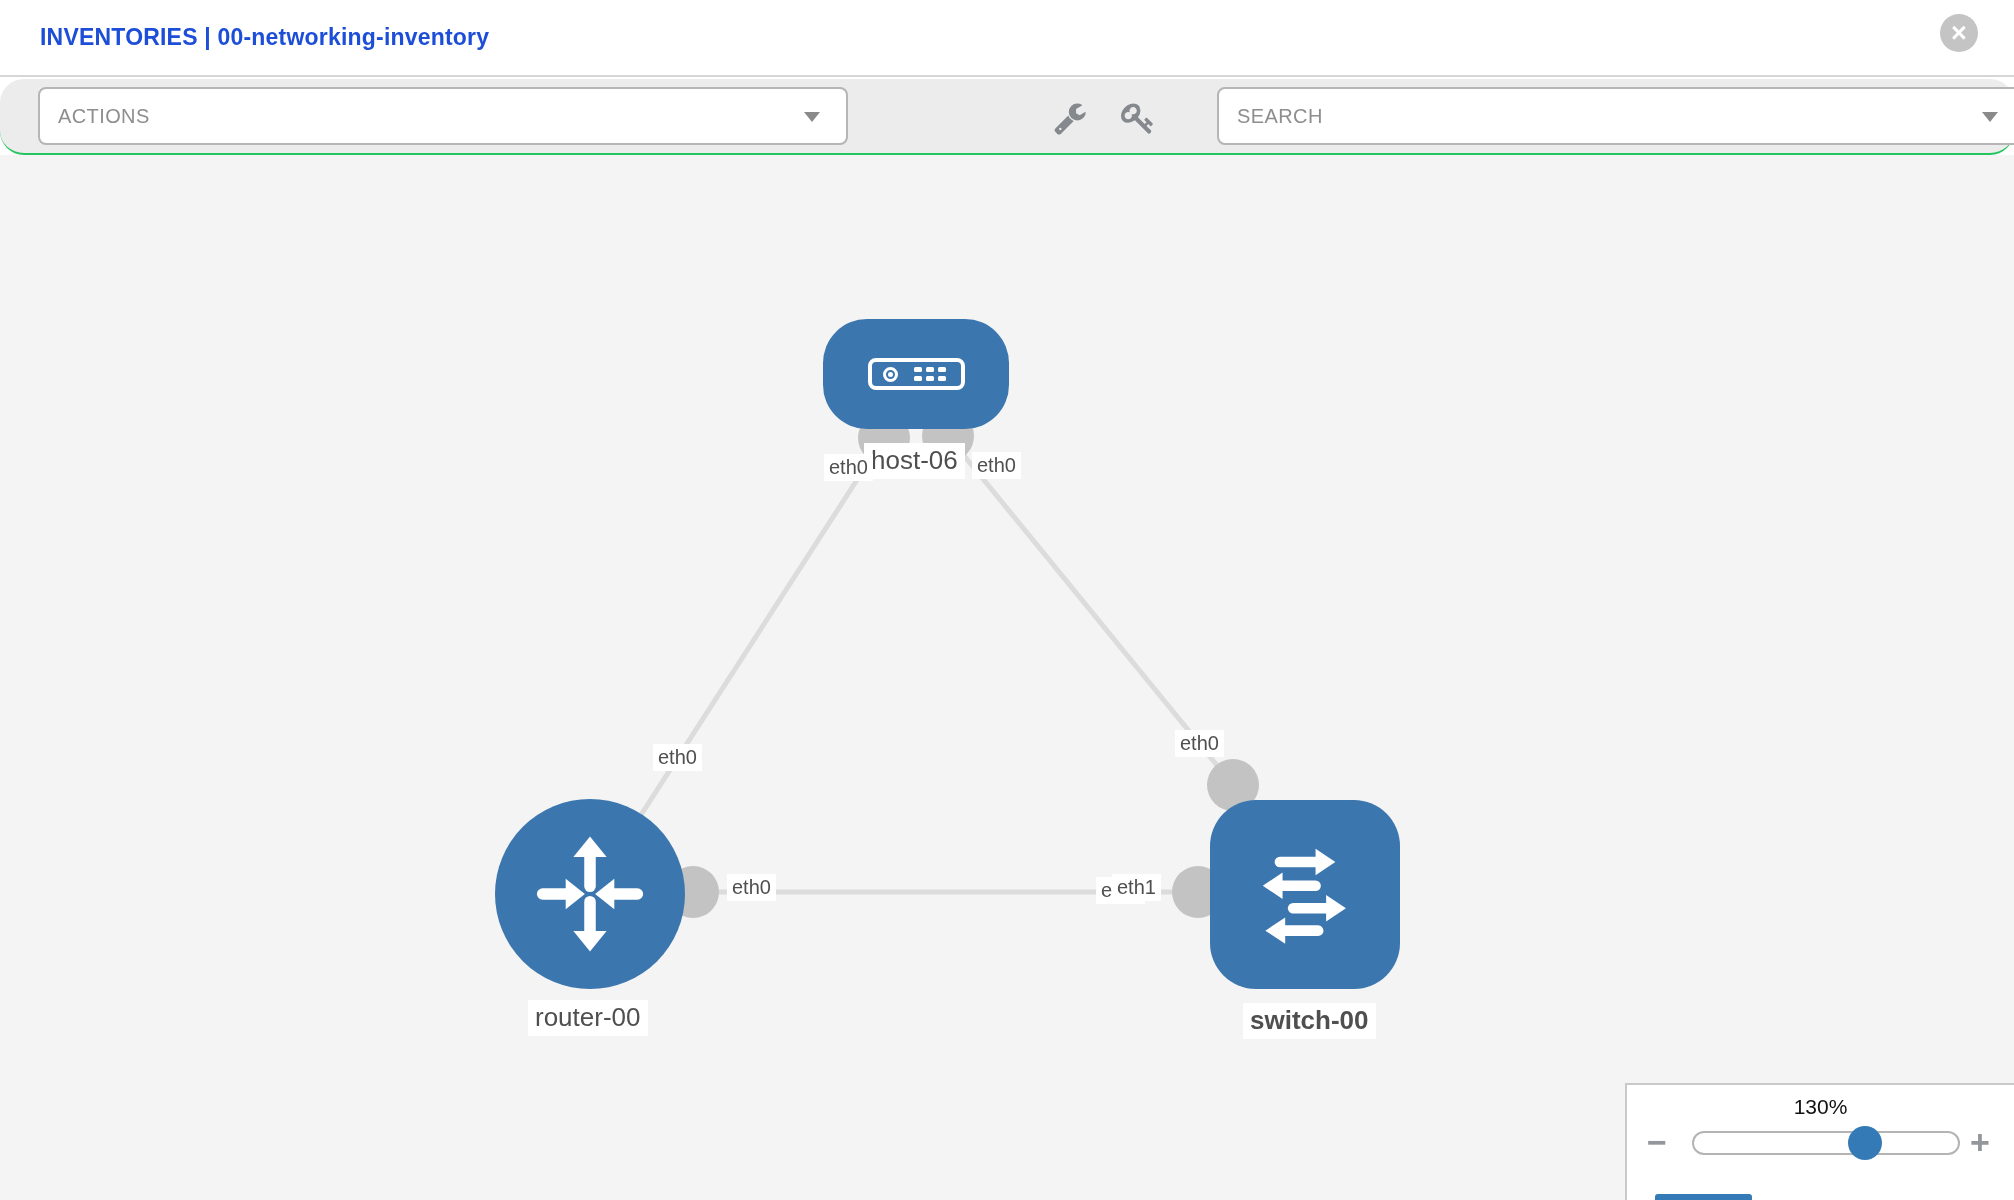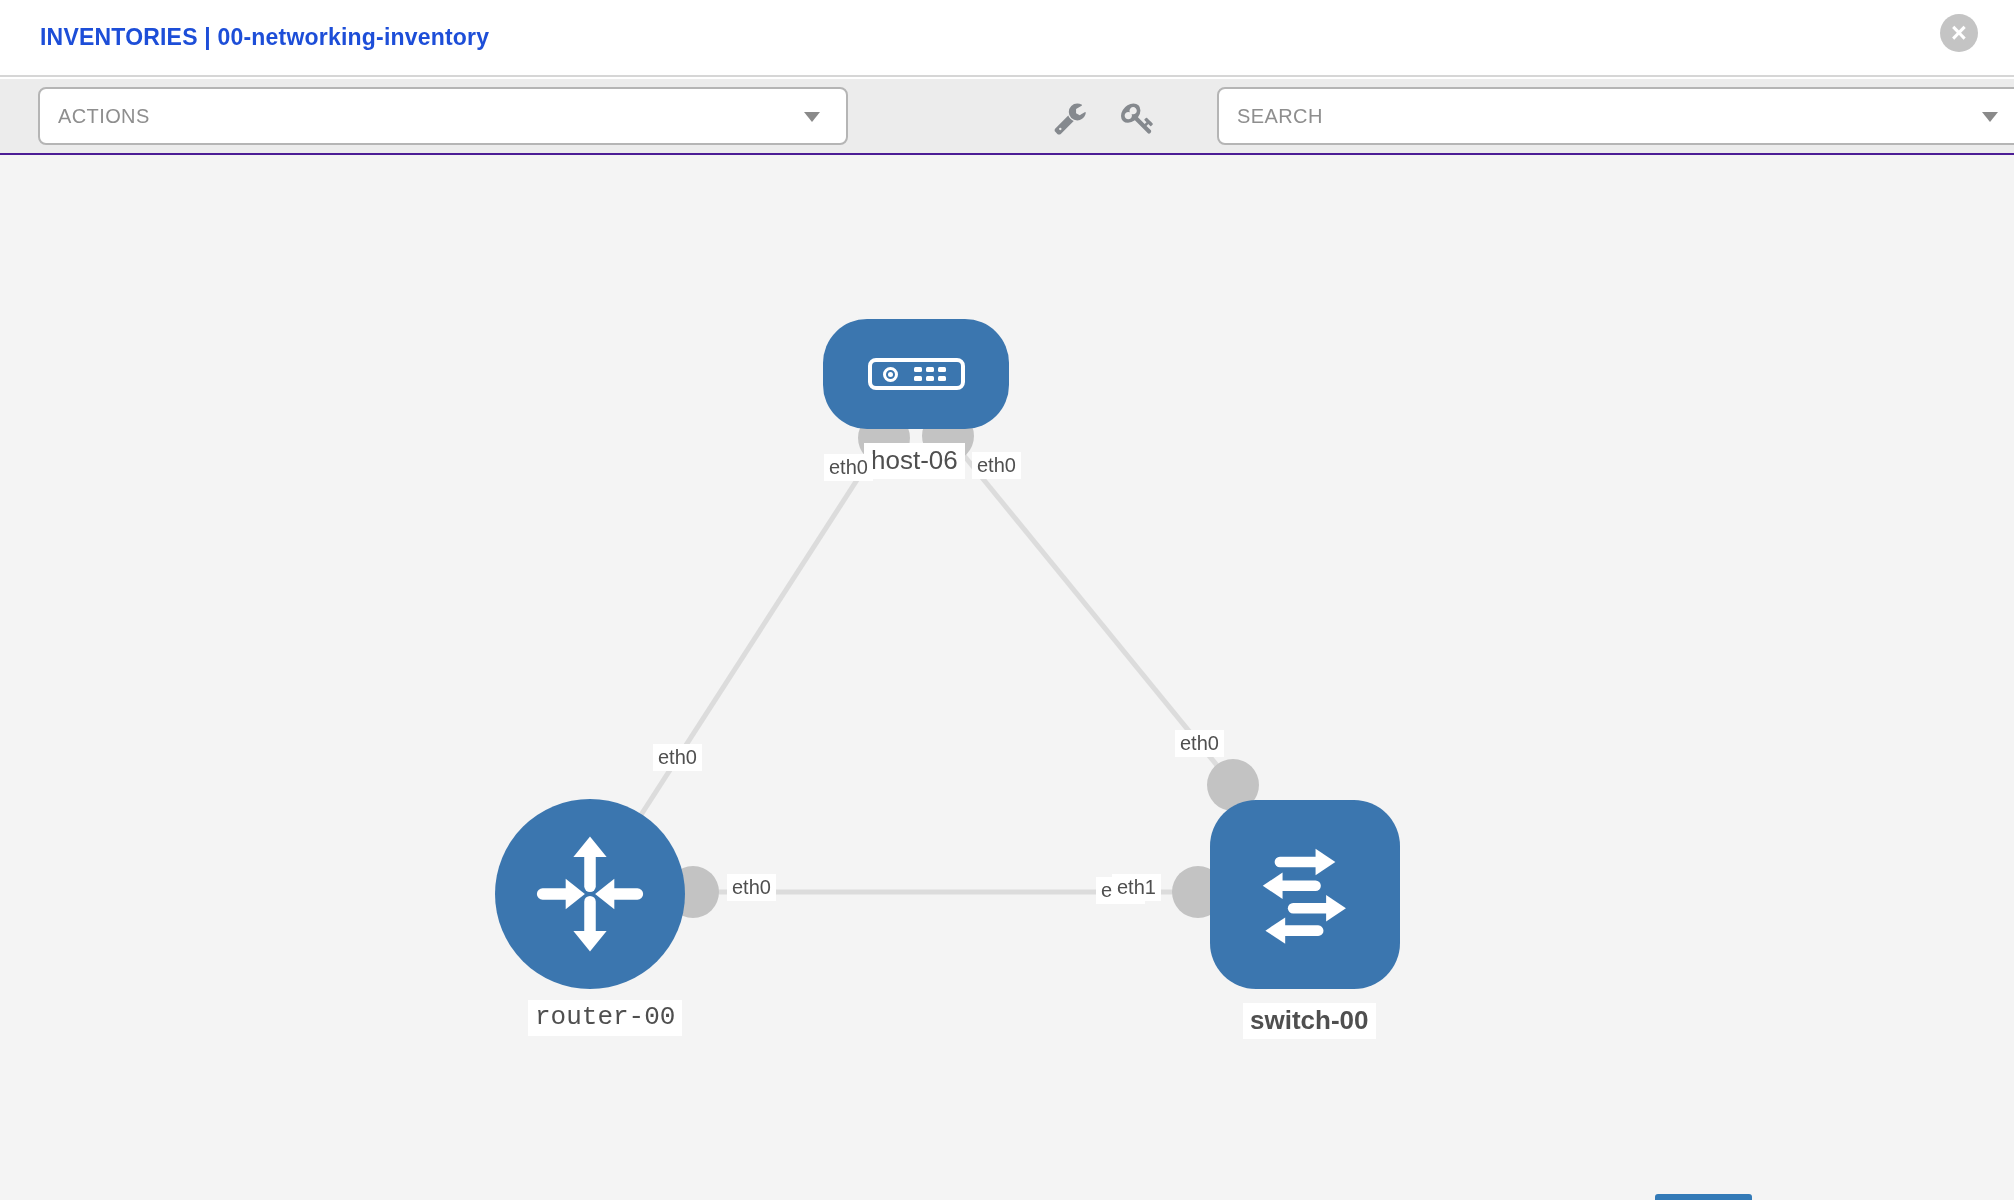--- a/index.html
+++ b/index.html
@@ -18,21 +18,21 @@
   
   .header{position:absolute;left:0;top:0;width:2014px;height:77px;background:#fff;
     border-bottom:2px solid #d6d6d6;display:flex;align-items:center;}
   .header-title{margin-left:40px;font-size:23px;font-weight:bold;color:#1d4ed8;letter-spacing:.2px;}
   .close-btn{position:absolute;right:36px;top:14px;width:38px;height:38px;border-radius:50%;
     background:#c4c4c4;color:#fff;display:flex;align-items:center;justify-content:center;
     font-size:27px;font-weight:bold;line-height:1;cursor:pointer;}
 
   
   .toolbar{position:absolute;left:0;top:79px;width:2014px;height:76px;background:var(--toolbar-bg);
-    border-bottom:2px solid #4c1d95;}
+    border-bottom:2px solid #22c55e;border-radius:24px;}
   .dropdown{position:absolute;top:8px;height:58px;background:#fff;border:2px solid #b5b5b5;
     border-radius:8px;display:flex;align-items:center;cursor:pointer;}
   .dropdown-actions{left:38px;width:810px;}
   .dropdown-search{left:1205px;width:809px;margin-left:12px;}
   .dropdown-label{margin-left:18px;font-size:20px;color:#8e8e8e;letter-spacing:.4px;}
   .caret{position:absolute;right:26px;top:50%;margin-top:-4px;width:0;height:0;
     border-left:8px solid transparent;border-right:8px solid transparent;border-top:10px solid #8a8a8a;}
   .tool-icon{position:absolute;top:22px;width:34px;height:34px;cursor:pointer;}
   .tool-icon svg{width:34px;height:34px;fill:#85898e;}
   .icon-wrench{left:1053px;}
@@ -173,28 +173,35 @@
         <g fill="#fff" stroke="none">
           <polygon points="73,25 58,15 58,35"></polygon>
           <polygon points="18,43 33,33 33,53"></polygon>
           <polygon points="81,60 66,50 66,70"></polygon>
           <polygon points="20,77 35,67 35,87"></polygon>
         </g>
       </svg>
     </div>
 
     <span class="node-label" style="left:864px;top:288px;">host-06</span>
-    <span class="node-label" style="left:528px;top:845px;font-family:Liberation Mono, monospace;">router-00</span>
+    <span class="node-label" style="left:528px;top:845px;">router-00</span>
     <span class="node-label" style="left:1243px;top:848px;font-weight:bold;">switch-00</span>
 
     <span class="if-label" style="left:824px;top:299px;">eth0</span>
     <span class="if-label" style="left:972px;top:297px;">eth0</span>
     <span class="if-label" style="left:653px;top:589px;">eth0</span>
     <span class="if-label" style="left:727px;top:719px;">eth0</span>
     <span class="if-label" style="left:1175px;top:575px;">eth0</span>
     <span class="if-label" style="left:1096px;top:722px;">eth1</span>
     <span class="if-label front" style="left:1112px;top:719px;">eth1</span>
   </div>
 
+  <div class="zoom-panel">
+    <div class="zoom-level">130%</div>
+    <span class="zoom-minus">−</span>
+    <div class="zoom-track"></div>
+    <div class="zoom-handle"></div>
+    <span class="zoom-plus">+</span>
+  </div>
 
   <div class="key-button"></div>
 
 </div>
 
 </body></html>

